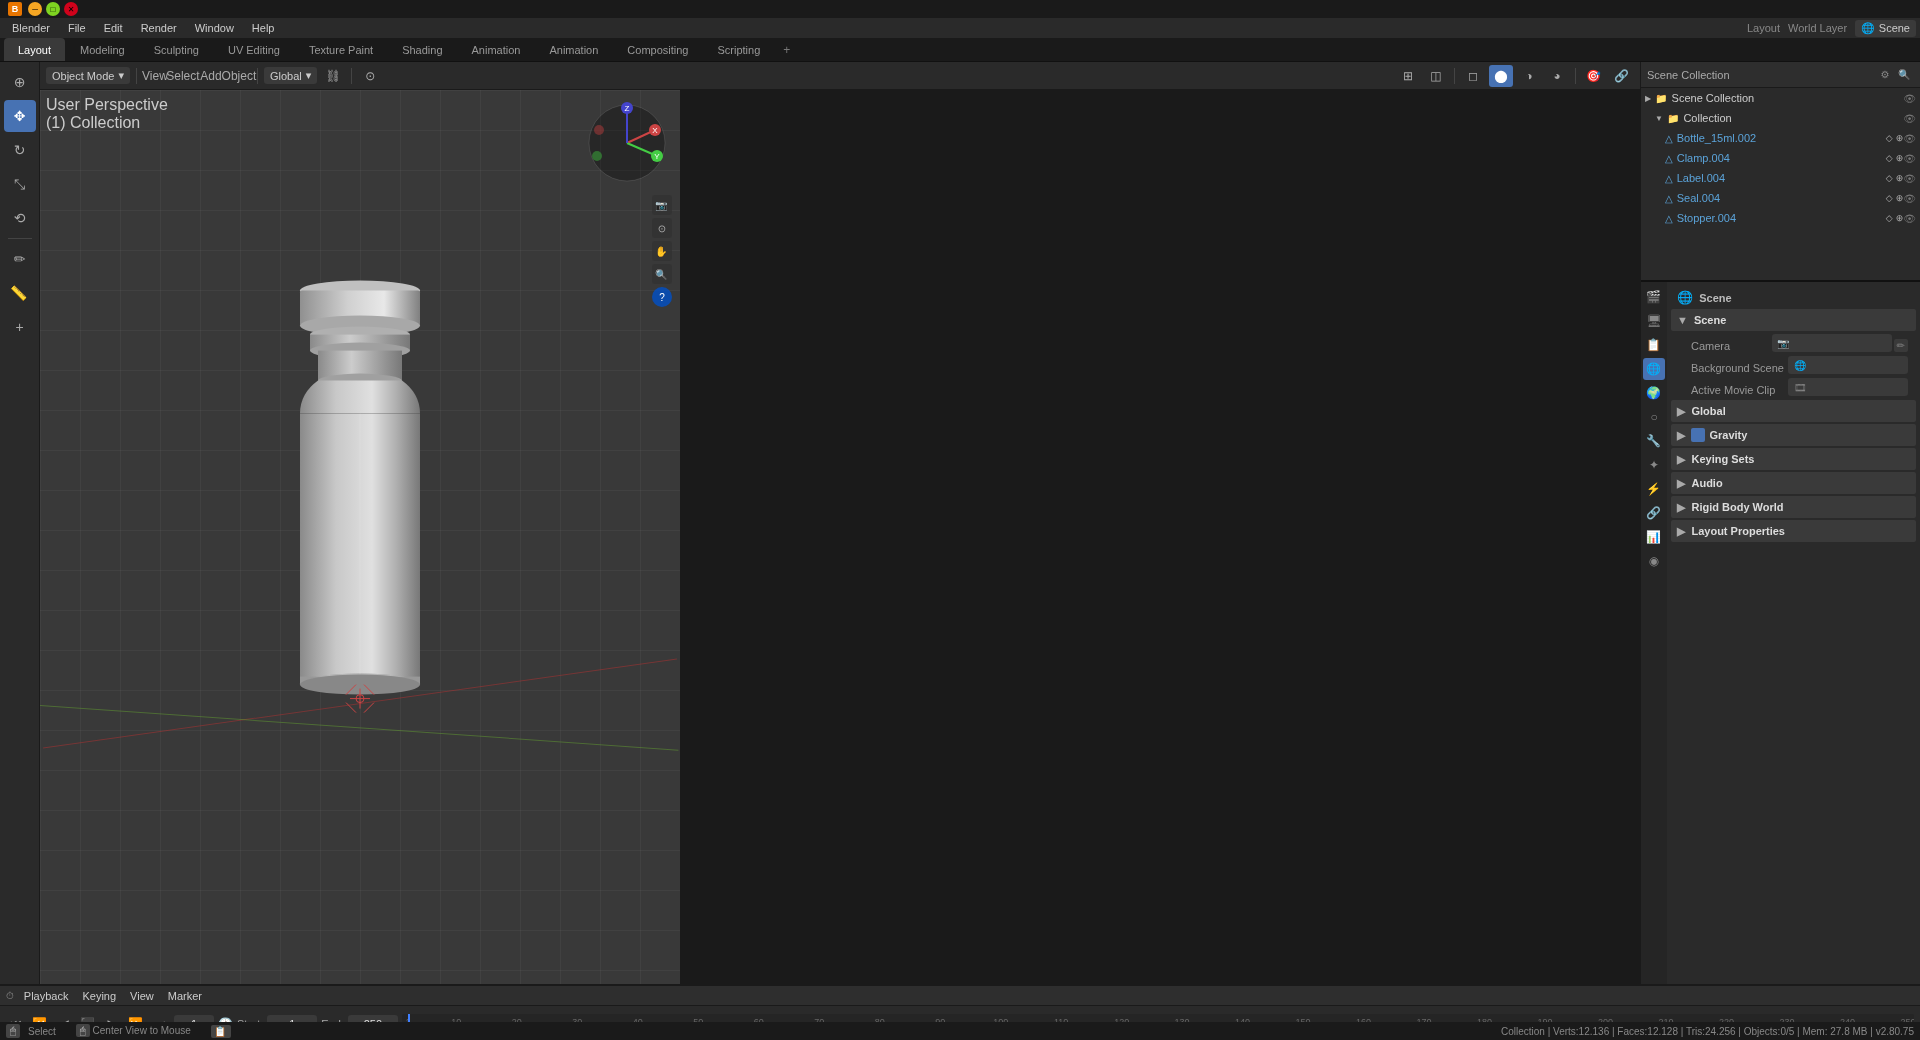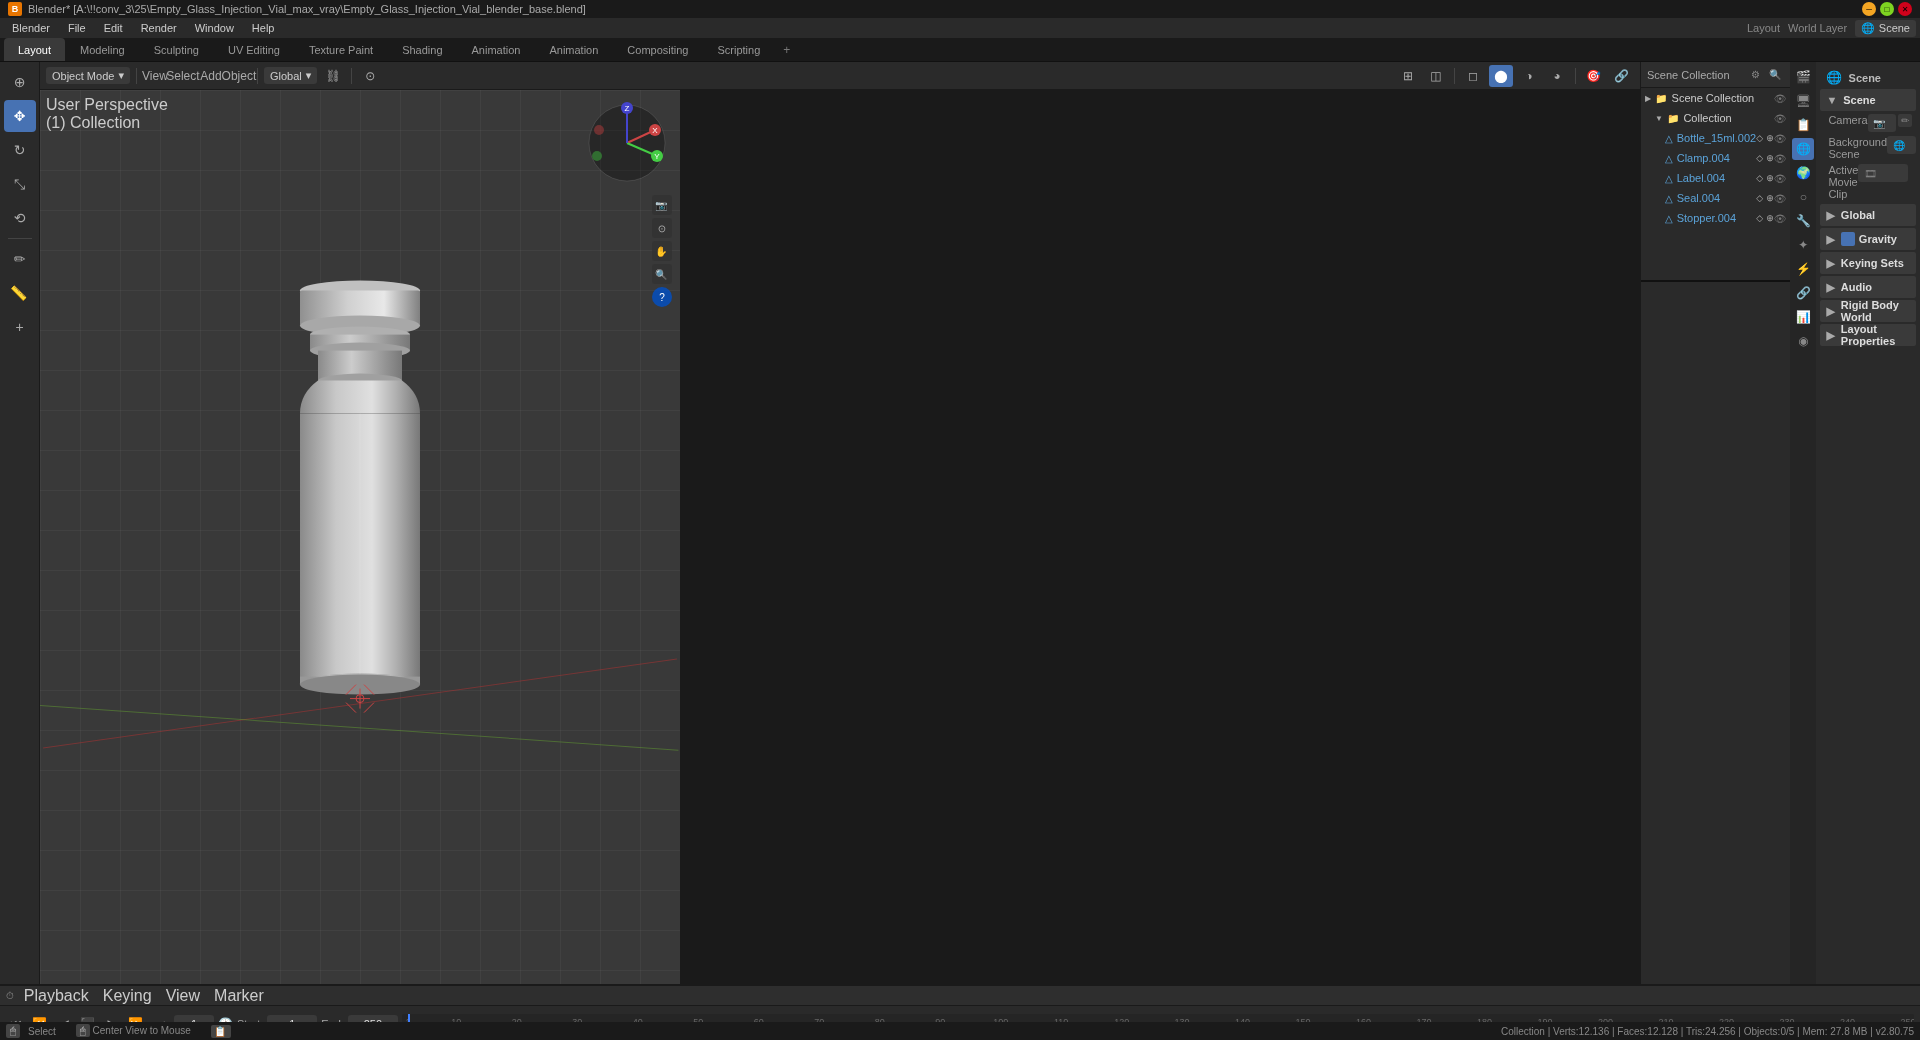--- a/index.html
+++ b/index.html
@@ -138,20 +138,21 @@
 
     
     #right-panel {
       position: absolute;
       top: 62px;
       right: 0;
       width: 280px;
       bottom: 18px;
       background: #2a2a2a;
       display: flex;
+      flex-direction: column;
       border-left: 1px solid #1a1a1a;
       z-index: 50;
     }
     .outliner-item {
       display: flex;
       align-items: center;
       height: 20px;
       padding: 0 4px;
       cursor: pointer;
       font-size: 11px;
@@ -209,21 +210,21 @@
     #timeline-header {
       height: 20px;
       background: #2e2e2e;
       display: flex;
       align-items: center;
       padding: 0 6px;
       gap: 6px;
       border-bottom: 1px solid #1a1a1a;
     }
     .timeline-menu-item {
-      font-size: 16px;
+      font-size: 11px;
       color: #ccc;
       cursor: pointer;
       padding: 0 4px;
     }
     #timeline-controls {
       display: flex;
       align-items: center;
       height: 36px;
       padding: 0 6px;
       gap: 4px;
@@ -452,23 +453,24 @@
 
     
     .scene-prop-label {
       font-size: 11px;
       color: #bbb;
       font-weight: bold;
     }
 
     .prop-row-2 {
       display: flex;
-      align-items: flex-start;
+      align-items: flex-end;
       min-height: 22px;
       padding: 2px 8px;
+      margin-left: 12px;
     }
     .prop-row-label {
       font-size: 11px;
       color: #999;
       flex: 1;
     }
     .prop-row-field {
       background: #3a3a3a;
       border-radius: 3px;
       height: 18px;
@@ -509,21 +511,20 @@
     }
 
     
     .mesh-icon { color: #5ba3d9; }
   </style>
 </head>
 <body>
 
 <div id="title-bar">
   <div class="title-icon">B</div>
-  <span class="title-text">Blender* [A:\!!conv_3\25\Empty_Glass_Injection_Vial_max_vray\Empty_Glass_Injection_Vial_blender_base.blend]</span>
   <div class="win-controls">
     <button class="win-btn win-minimize">─</button>
     <button class="win-btn win-maximize">□</button>
     <button class="win-btn win-close">✕</button>
   </div>
 </div>
 
 <div id="menu-bar">
   <div class="menu-item">Blender</div>
   <div class="menu-item">File</div>

